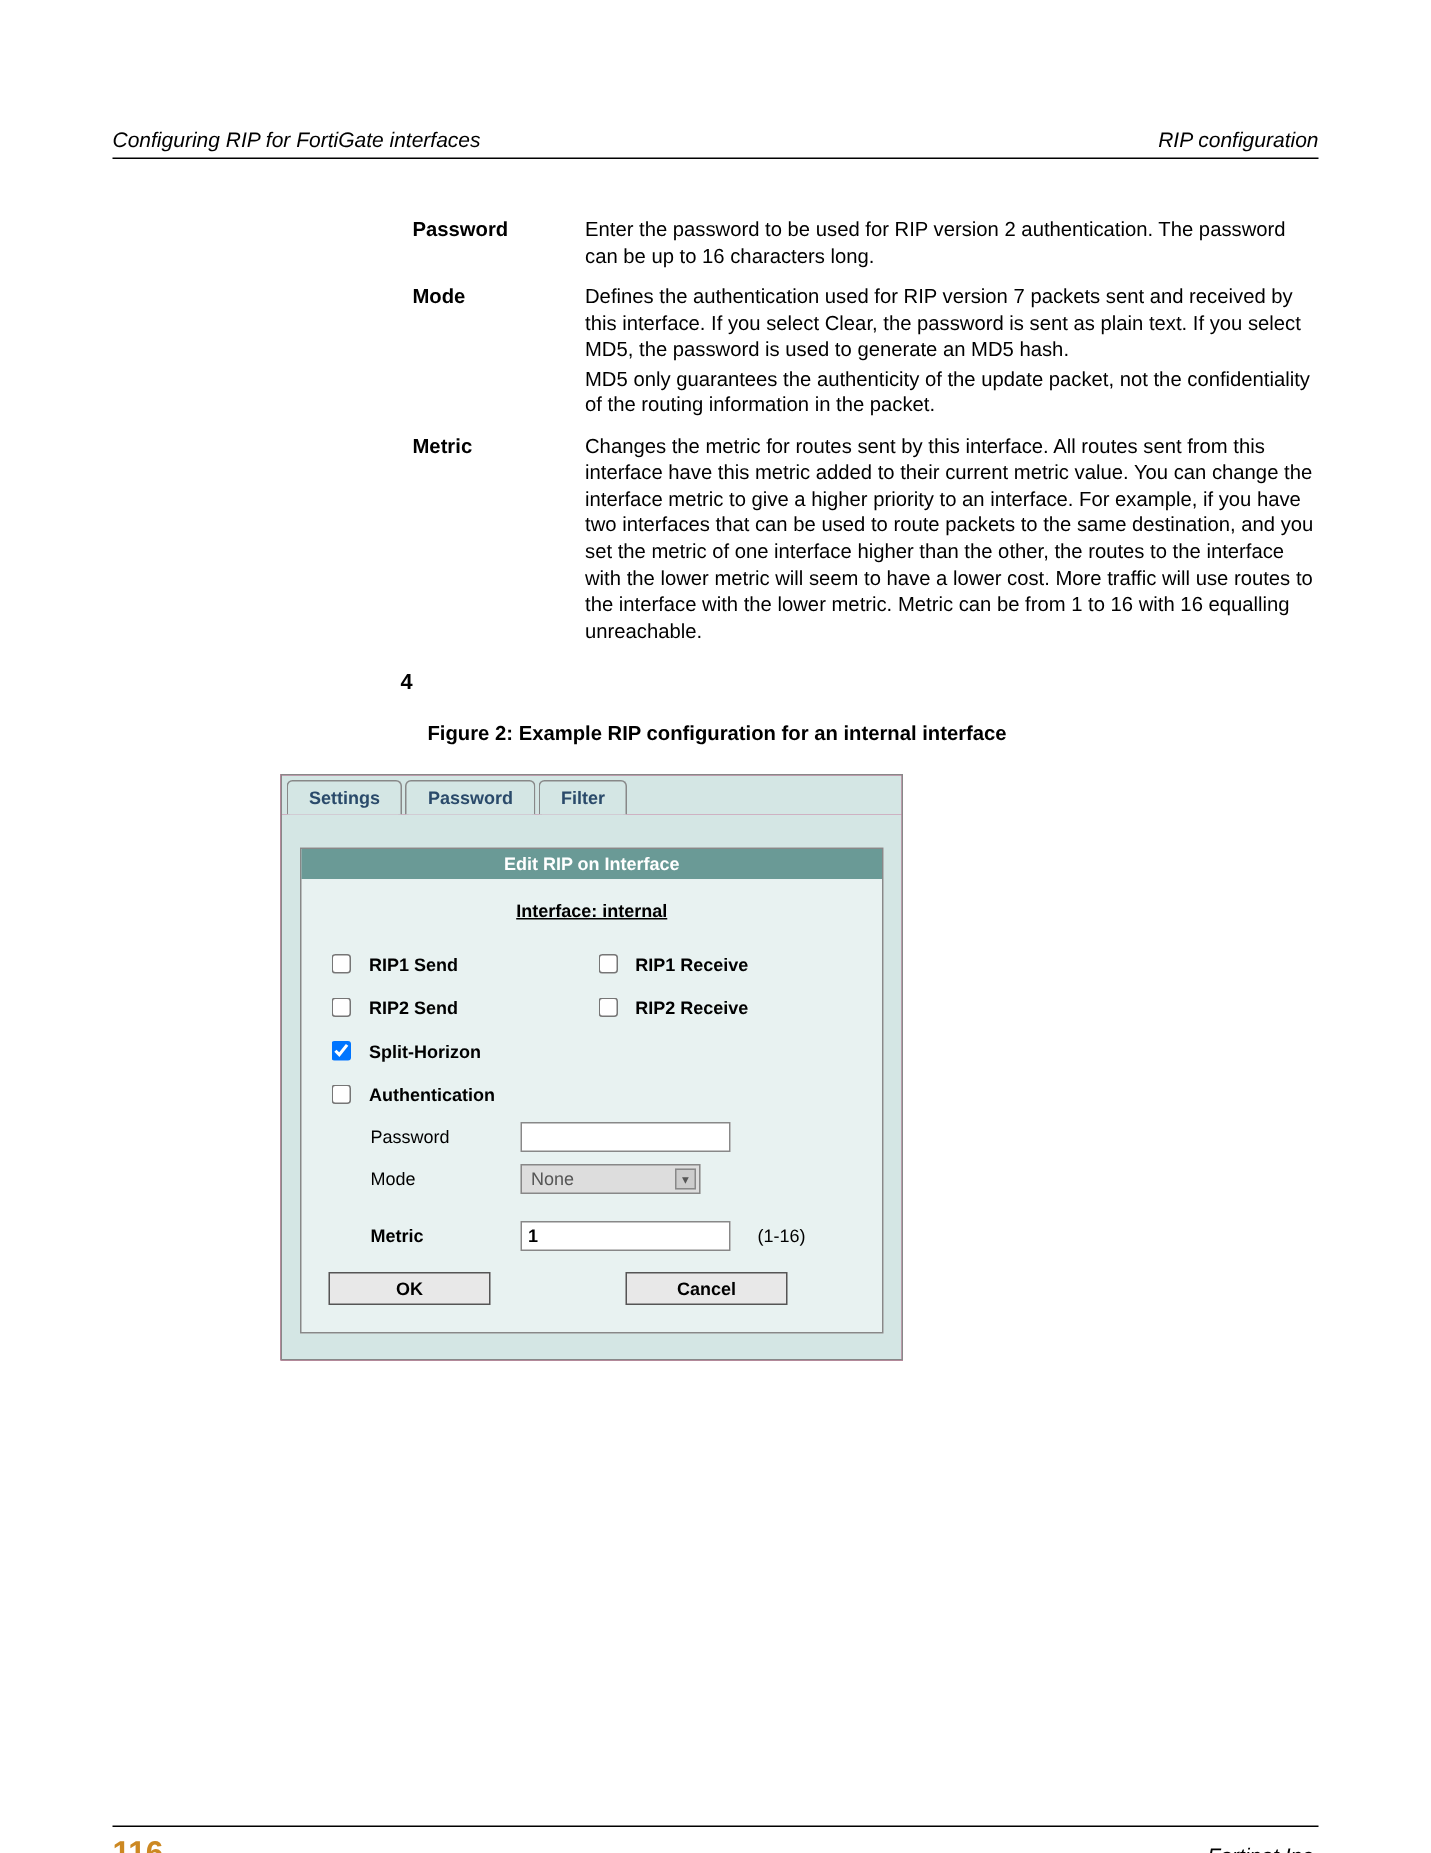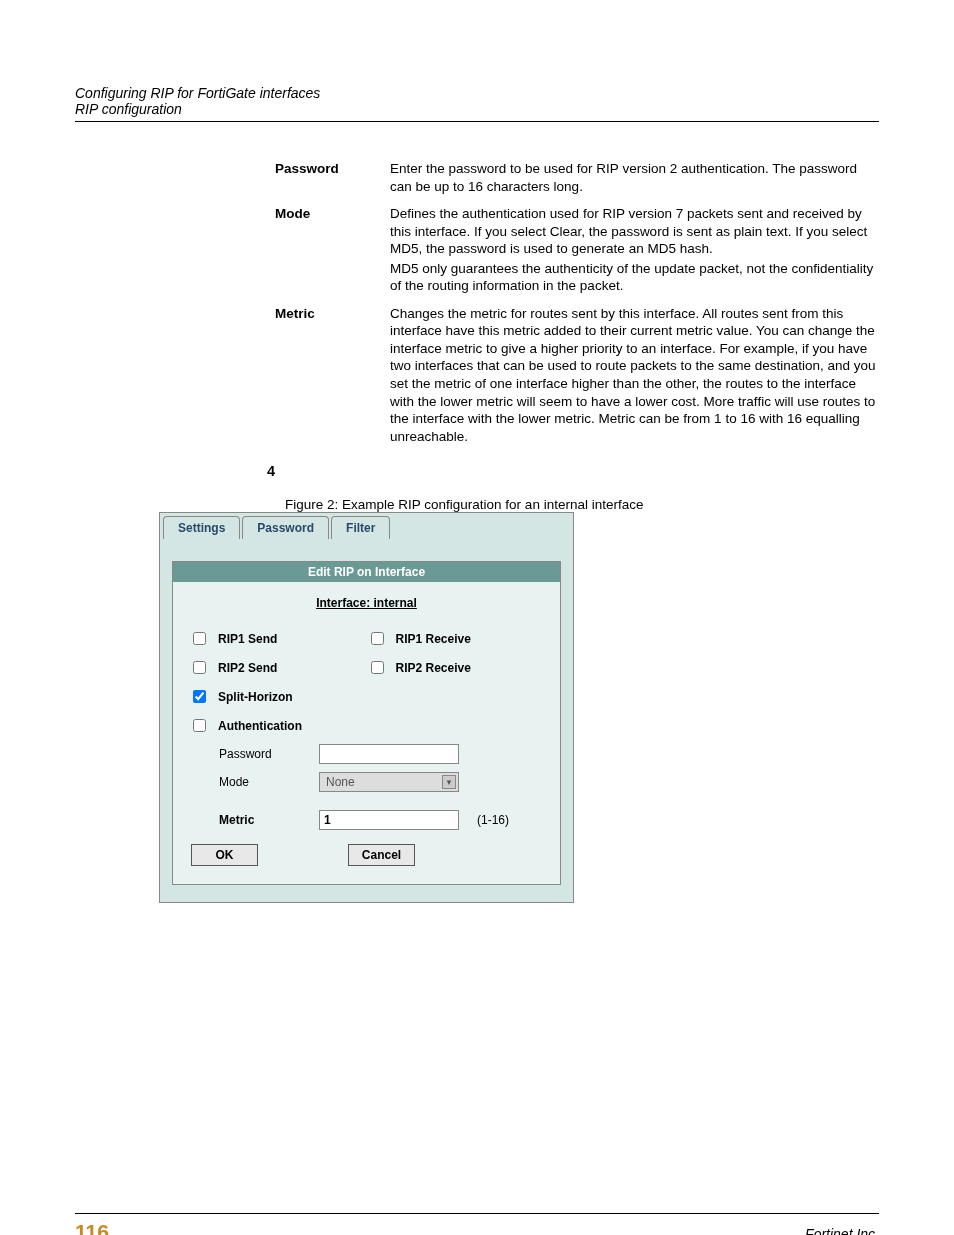--- a/index.html
+++ b/index.html
@@ -15,21 +15,20 @@
     padding: 85px 75px 40px 75px;
   }
   .header-row {
     display: flex;
     justify-content: space-between;
     font-style: italic;
     font-size: 14px;
     border-bottom: 1px solid #000;
     padding-bottom: 4px;
     margin-bottom: 38px;
-    flex-direction: column;
   }
   .def-table {
     margin-left: 200px;
     margin-right: 0;
   }
   .def-row {
     display: flex;
     margin-bottom: 8px;
     font-size: 13.5px;
     line-height: 1.3;
@@ -49,27 +48,27 @@
     font-size: 14.5px;
   }
   .step-num {
     font-weight: bold;
     width: 40px;
     text-align: right;
     margin-left: 160px;
     margin-right: 10px;
   }
   .figure-caption {
-    font-weight: normal;
+    font-weight: bold;
     font-size: 13.5px;
     margin-left: 210px;
-    margin-bottom: 0;
+    margin-bottom: 20px;
   }
   .screenshot {
-    margin-left: 84px;
+    margin-left: 112px;
     width: 415px;
     background: #be185d;
     border: 1px solid #888;
     font-family: Verdana, Geneva, sans-serif;
     font-size: 12px;
   }
   .tabs {
     display: flex;
     background: #d4e6e4;
     padding: 3px 3px 0 3px;
@@ -142,21 +141,21 @@
     font-size: 12px;
   }
   .field-row input[type="text"], .field-row input[type="password"] {
     width: 140px;
     height: 20px;
     border: 1px solid #888;
     font-size: 12px;
     padding: 0 4px;
   }
   .select-look {
-    width: 140px;
+    width: 120px;
     height: 20px;
     border: 1px solid #888;
     background: #ddd;
     display: flex;
     align-items: center;
     justify-content: space-between;
     padding: 0 2px 0 6px;
     font-size: 12px;
     color: #555;
   }
@@ -181,21 +180,21 @@
   }
   .range-hint {
     margin-left: 18px;
     font-size: 12px;
   }
   .button-row {
     display: flex;
     padding: 10px 0 6px 0;
   }
   .btn {
-    width: 67px;
+    width: 108px;
     height: 22px;
     background: #e8e8e8;
     border: 1px solid #555;
     font-size: 12px;
     font-weight: bold;
     cursor: pointer;
   }
   .btn-ok { margin-left: 2px; margin-right: 90px; }
   .footer {
     margin-top: 310px;

